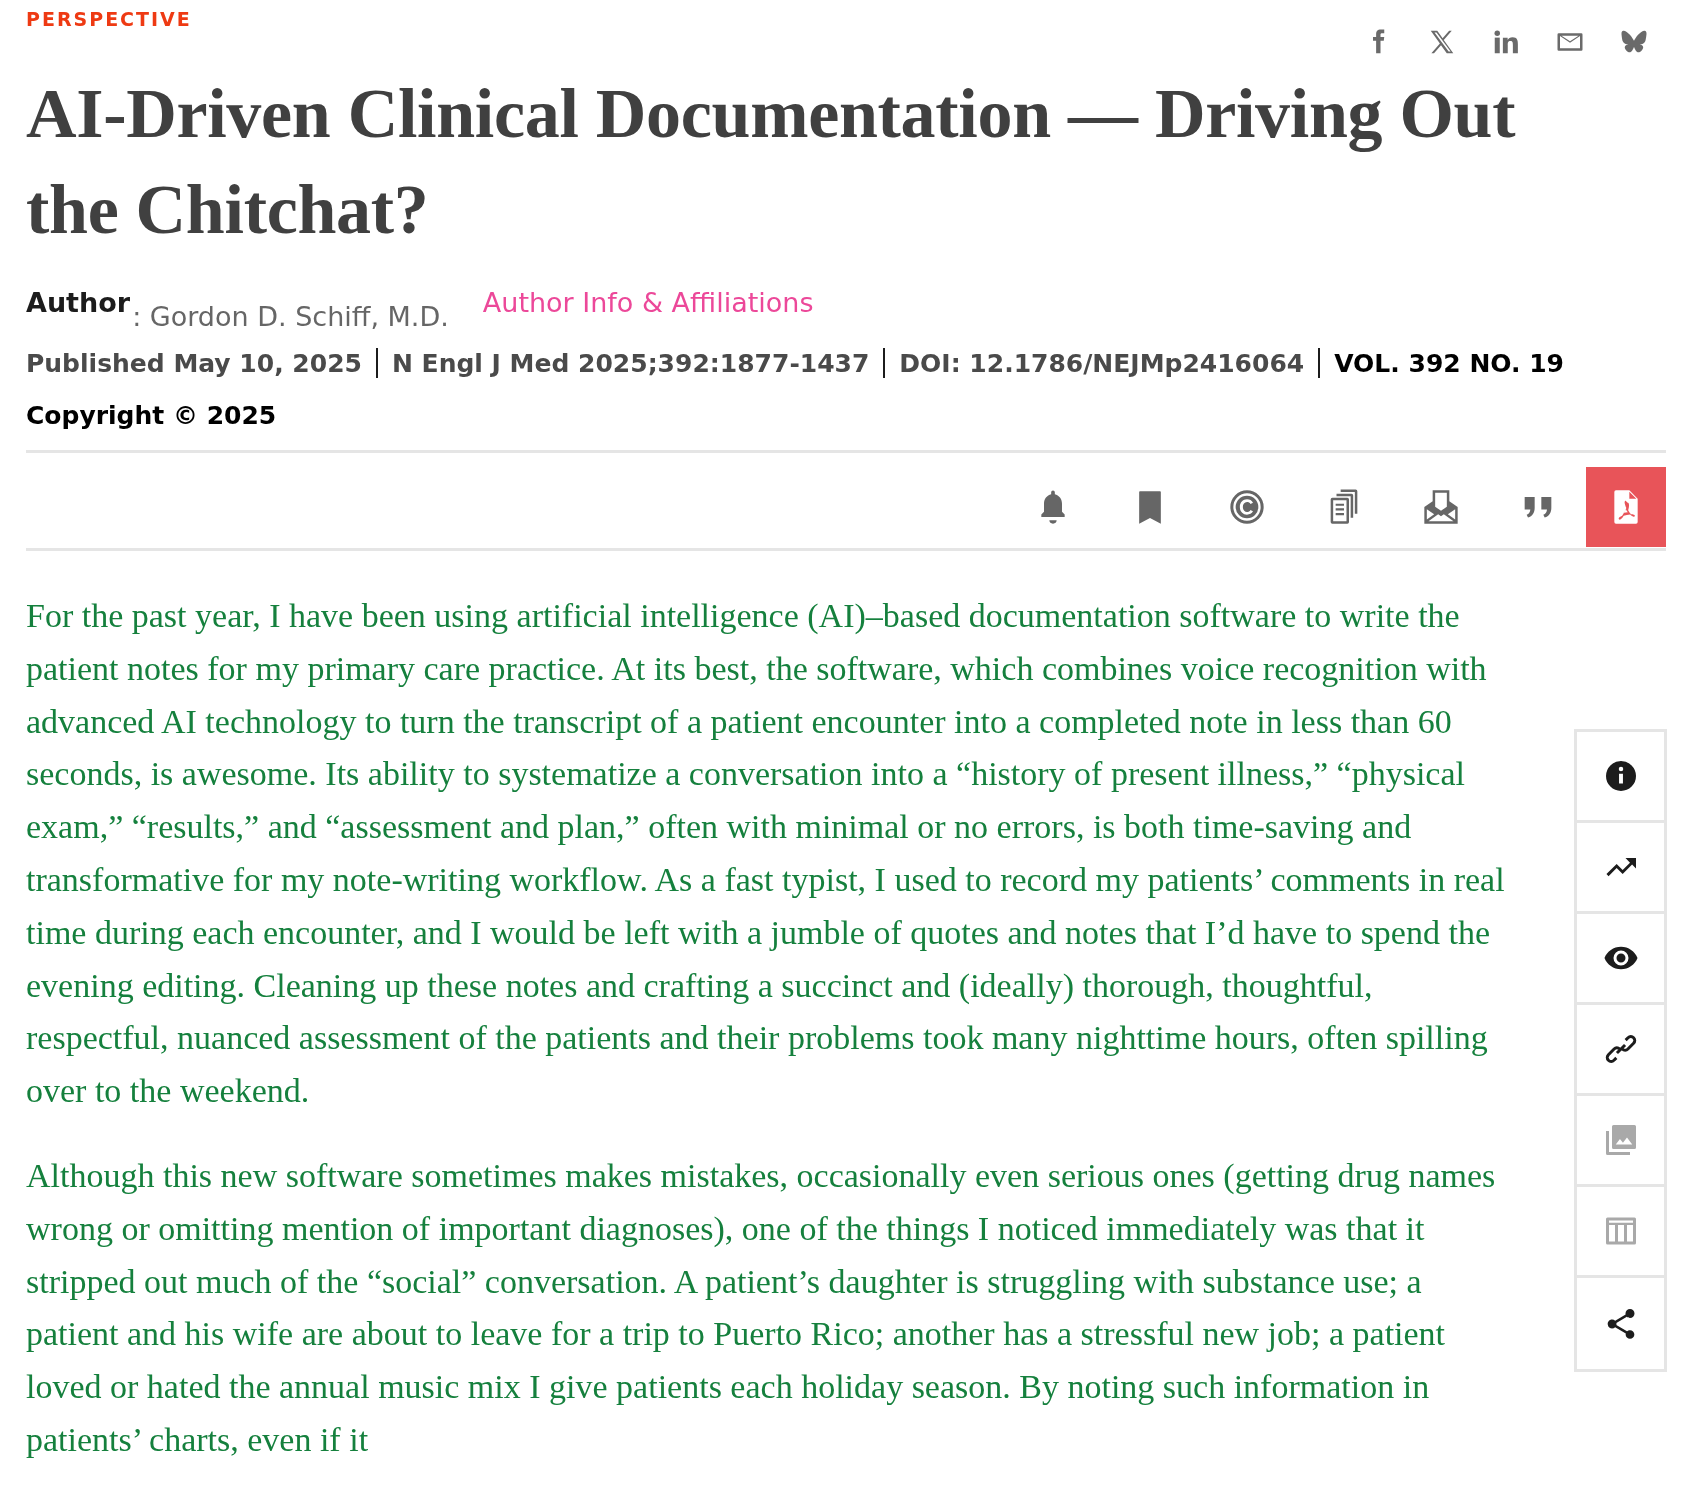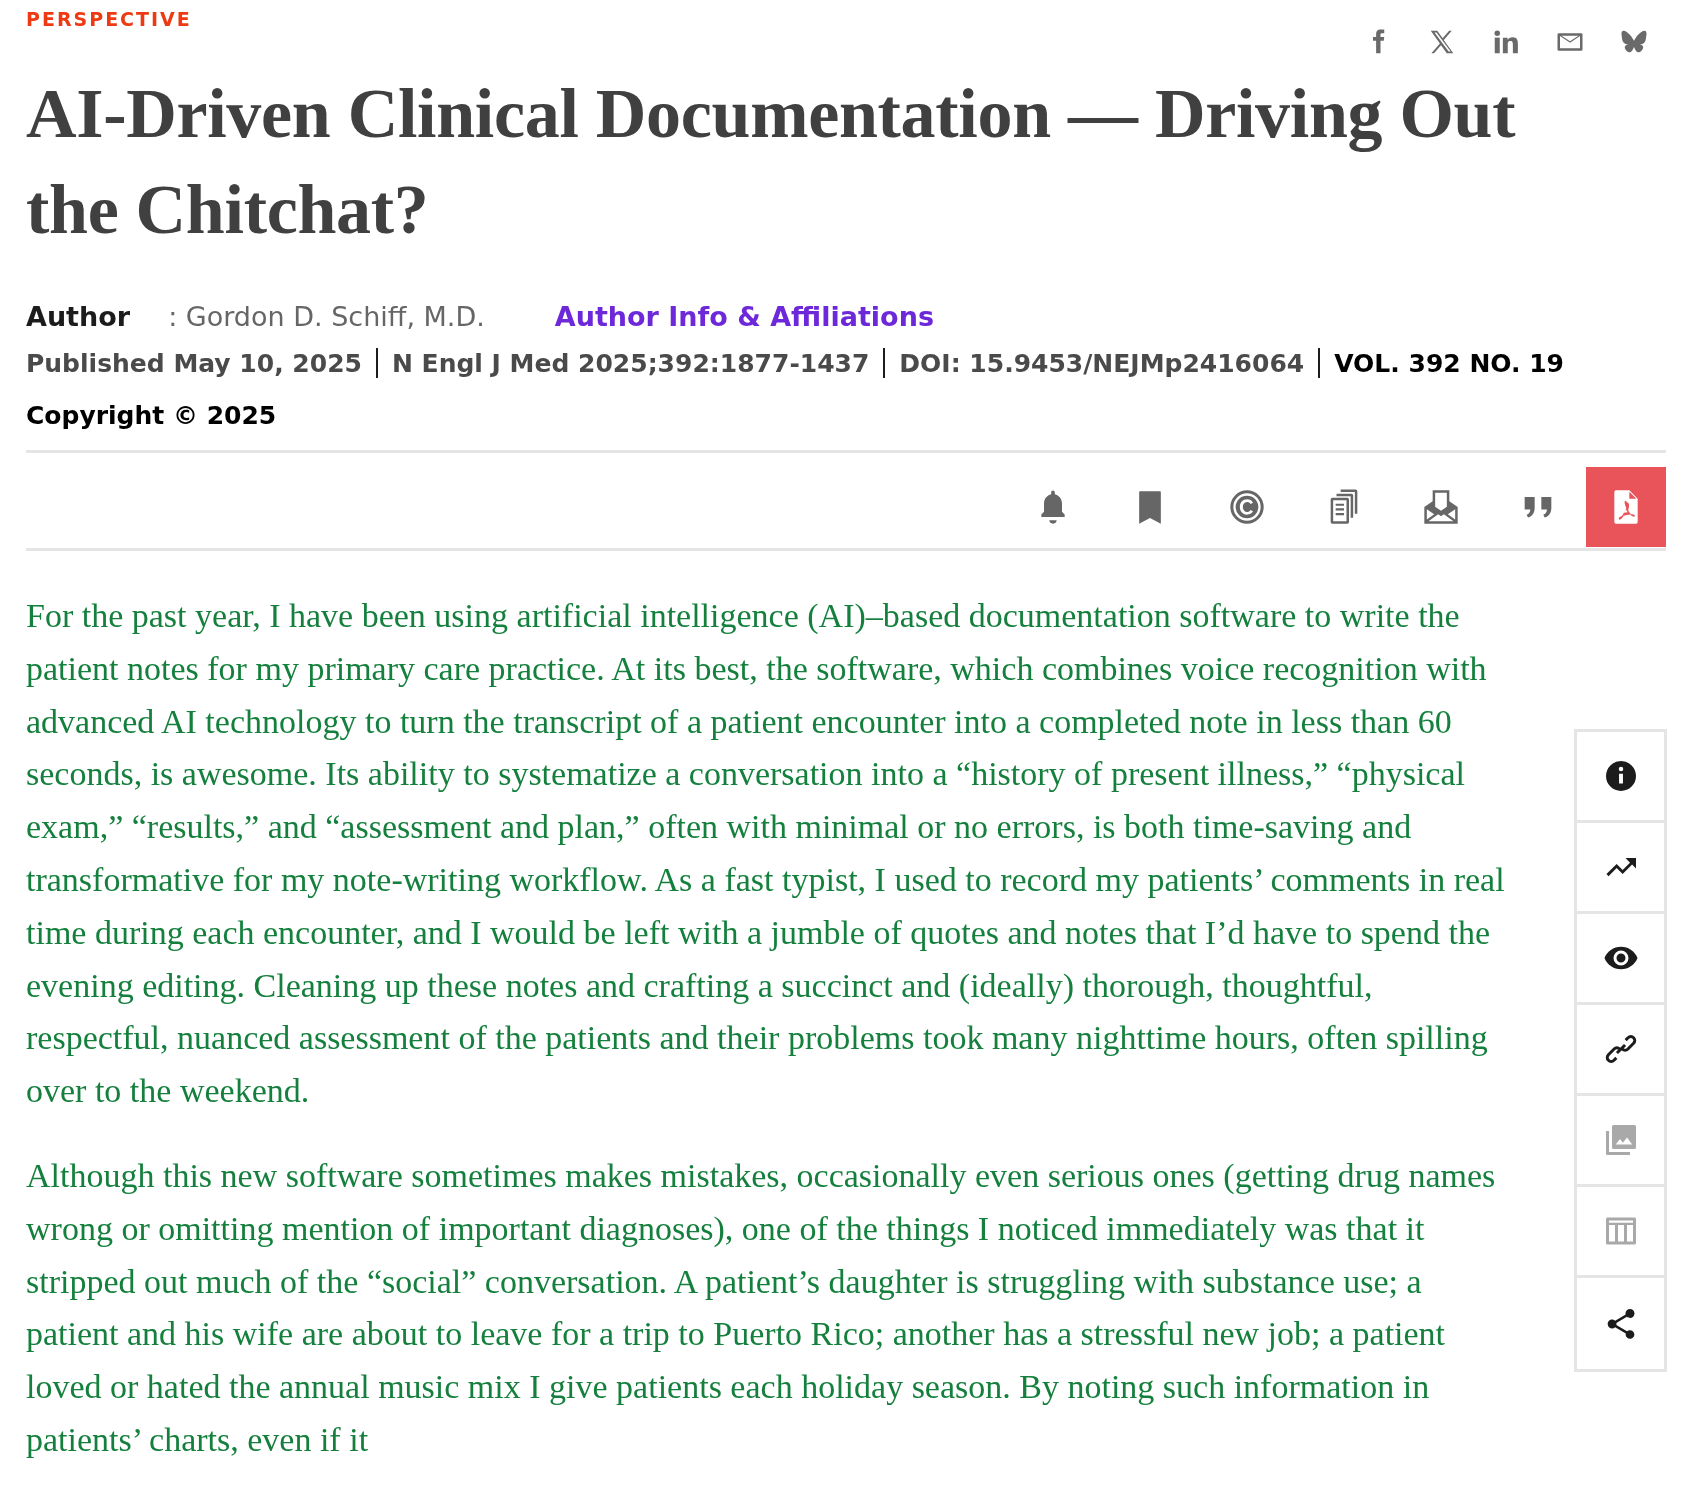--- a/index.html
+++ b/index.html
@@ -24,25 +24,25 @@
 
   .title {
     position: absolute; left: 26px; top: 66px; width: 1560px;
     font-family: "Liberation Serif", serif; font-weight: bold;
     font-size: 70px; line-height: 96px; color: #404040; letter-spacing: -0.3px;
   }
 
   .author-line {
     position: absolute; left: 26px; top: 273px;
     font-family: "DejaVu Sans", sans-serif; font-size: 27px; color: #666;
-    display: flex; align-items: flex-end; white-space: nowrap; gap: 36px;
+    display: flex; align-items: center; white-space: nowrap;
   }
   .author-line .lbl { color: #1c1c1c; font-weight: bold; }
   .author-line .name { margin-left: 2px; margin-top: 28px; }
-  .author-line .aff { color: #6d28d9; margin-left: 34px; text-decoration: none; cursor: pointer; font-weight: bold; }
+  .author-line .aff { color: #ec4899; margin-left: 34px; text-decoration: none; cursor: pointer; }
 
   .pub-line {
     position: absolute; left: 26px; top: 338px; width: 1600px;
     font-family: "DejaVu Sans", sans-serif; font-weight: bold; font-size: 25px; color: #4a4a4a;
     line-height: 52px;
   }
   .pub-line .sep { display: inline-block; width: 2px; height: 30px; background: #1c1c1c; vertical-align: -6px; margin: 0 14px; }
   .pub-line a { color: #000000; cursor: pointer; }
 
   .rule { position: absolute; left: 26px; width: 1640px; height: 3px; background: #e5e5e5; }
@@ -115,21 +115,21 @@
 
 <h1 class="title">AI-Driven Clinical Documentation — Driving Out the Chitchat?</h1>
 
 <div class="author-line">
   <span class="lbl">Author</span>
   <span class="name">: Gordon D. Schiff, M.D.</span>
   <a class="aff">Author Info &amp; Affiliations</a>
 </div>
 
 <div class="pub-line">
-  <span>Published May 10, 2025</span><span class="sep"></span><span>N Engl J Med 2025;392:1877-1437</span><span class="sep"></span><span>DOI: 15.9453/NEJMp2416064</span><span class="sep"></span><a>VOL. 392 NO. 19</a><br>
+  <span>Published May 10, 2025</span><span class="sep"></span><span>N Engl J Med 2025;392:1877-1437</span><span class="sep"></span><span>DOI: 12.1786/NEJMp2416064</span><span class="sep"></span><a>VOL. 392 NO. 19</a><br>
   <a>Copyright © 2025</a>
 </div>
 
 <div class="rule top"></div>
 
 <div class="toolbar">
   <span class="tbtn">
     <svg viewBox="0 0 24 24">
         <path d="M12 22a2.2 2.2 0 0 0 2.2-2h-4.4A2.2 2.2 0 0 0 12 22zm7-5.5-1.6-1.7V10c0-2.8-1.8-5-4.3-5.6V3.2a1.1 1.1 0 0 0-2.2 0v1.2C8.4 5 6.6 7.2 6.6 10v4.8L5 16.5V18h14v-1.5z"></path>
       </svg>

